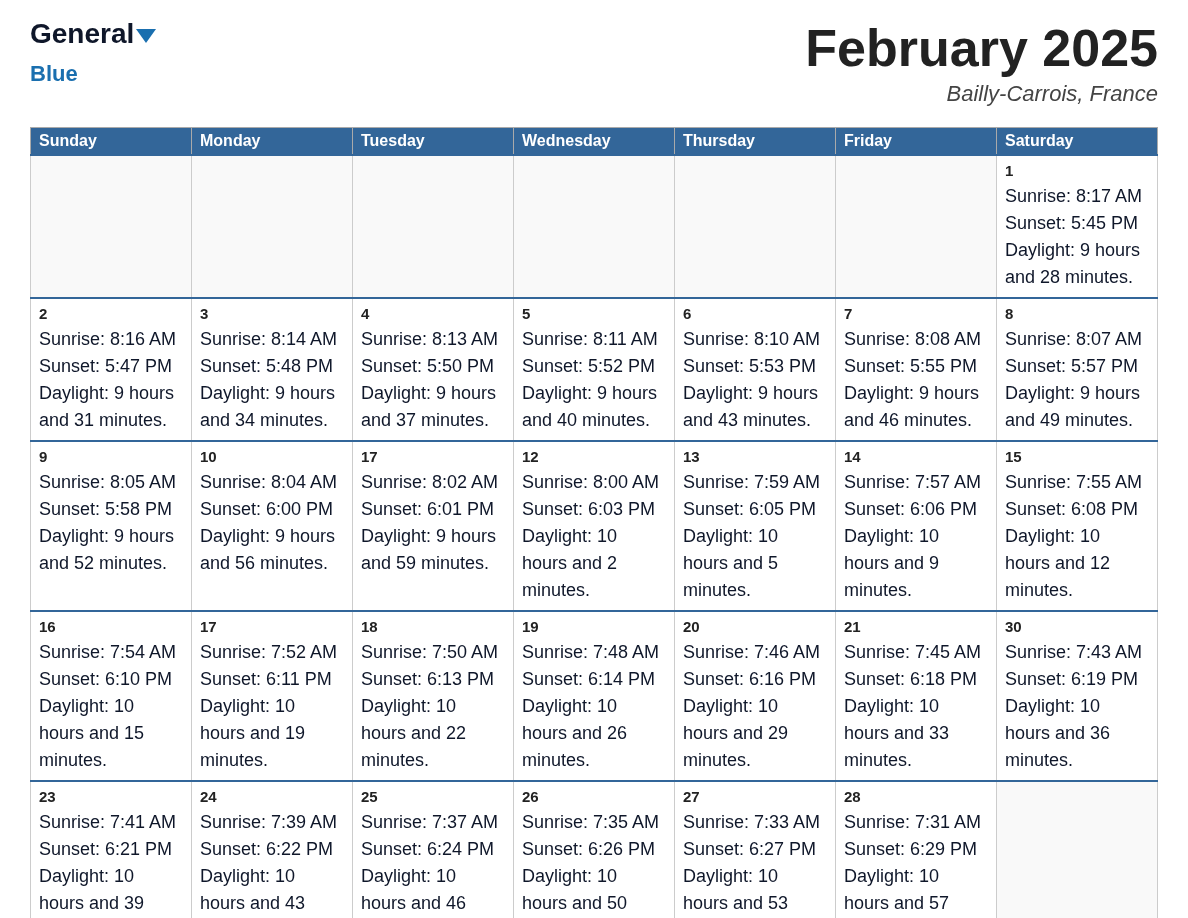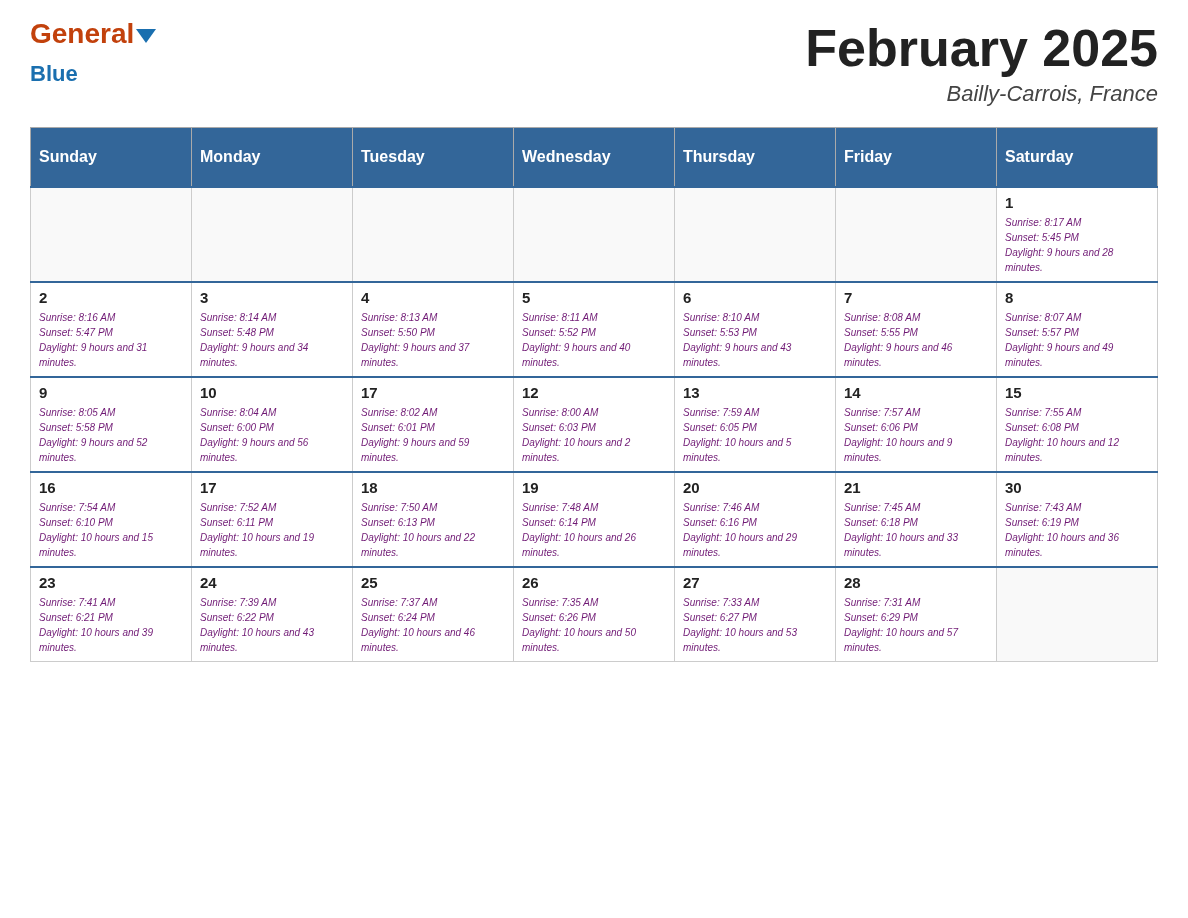--- a/index.html
+++ b/index.html
@@ -17,21 +17,21 @@
       margin-bottom: 20px;
     }
     .logo {
       display: flex;
       flex-direction: column;
       align-items: flex-start;
     }
     .logo-text {
       font-size: 28px;
       font-weight: bold;
-      color: #c2410c;
+      color: #0f172a;
       line-height: 1;
     }
     .logo-triangle {
       display: inline-block;
       width: 0;
       height: 0;
       border-left: 10px solid transparent;
       border-right: 10px solid transparent;
       border-top: 14px solid #1a6faf;
       margin-left: 2px;
@@ -61,21 +61,21 @@
     .calendar {
       width: 100%;
       border-collapse: collapse;
       border: 1px solid #aaa;
     }
     .calendar th {
       background-color: #336699;
       color: #fff;
       font-size: 16px;
       font-weight: bold;
-      padding: 20px 8px;
+      padding: 4px 8px;
       text-align: left;
       border: 1px solid #aaa;
       margin-top: 28px;
     }
     .calendar td {
       vertical-align: top;
       border: 1px solid #ccc;
       padding: 6px 8px;
       width: calc(100% / 7);
       min-height: 110px;
@@ -85,24 +85,23 @@
     .calendar tr.week-row td {
       border-top: 2px solid #336699;
     }
     .day-number {
       font-size: 15px;
       font-weight: bold;
       color: #222;
       margin-bottom: 4px;
     }
     .day-info {
-      font-size: 10px;
-      color: #701a75;
+      font-size: 18px;
+      color: #0f172a;
       line-height: 1.5;
-      font-style: italic;
     }
     .empty-cell {
       background: #f9f9f9;
     }
   </style>
 </head>
 <body>
 
 <div class="header">
   <div class="logo">

